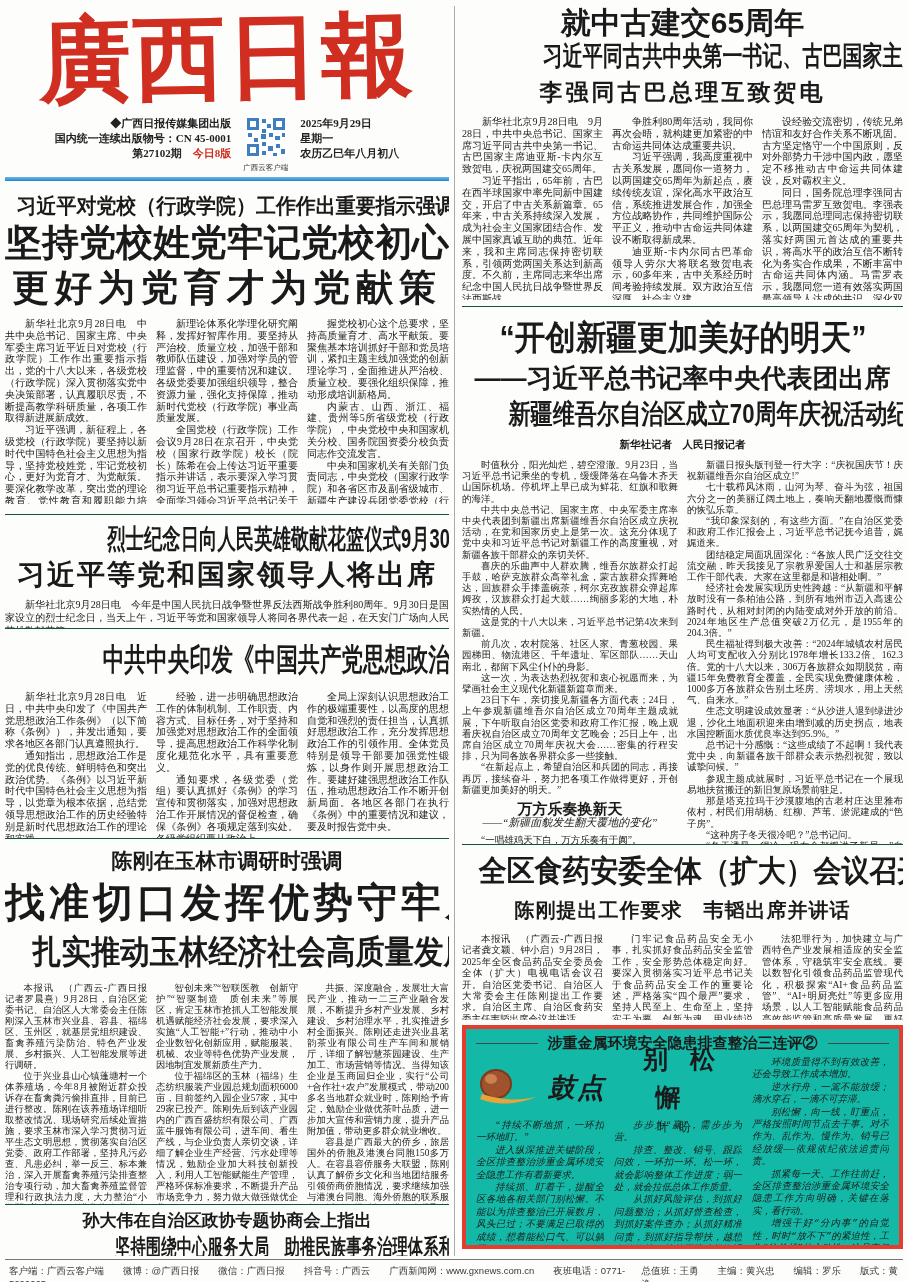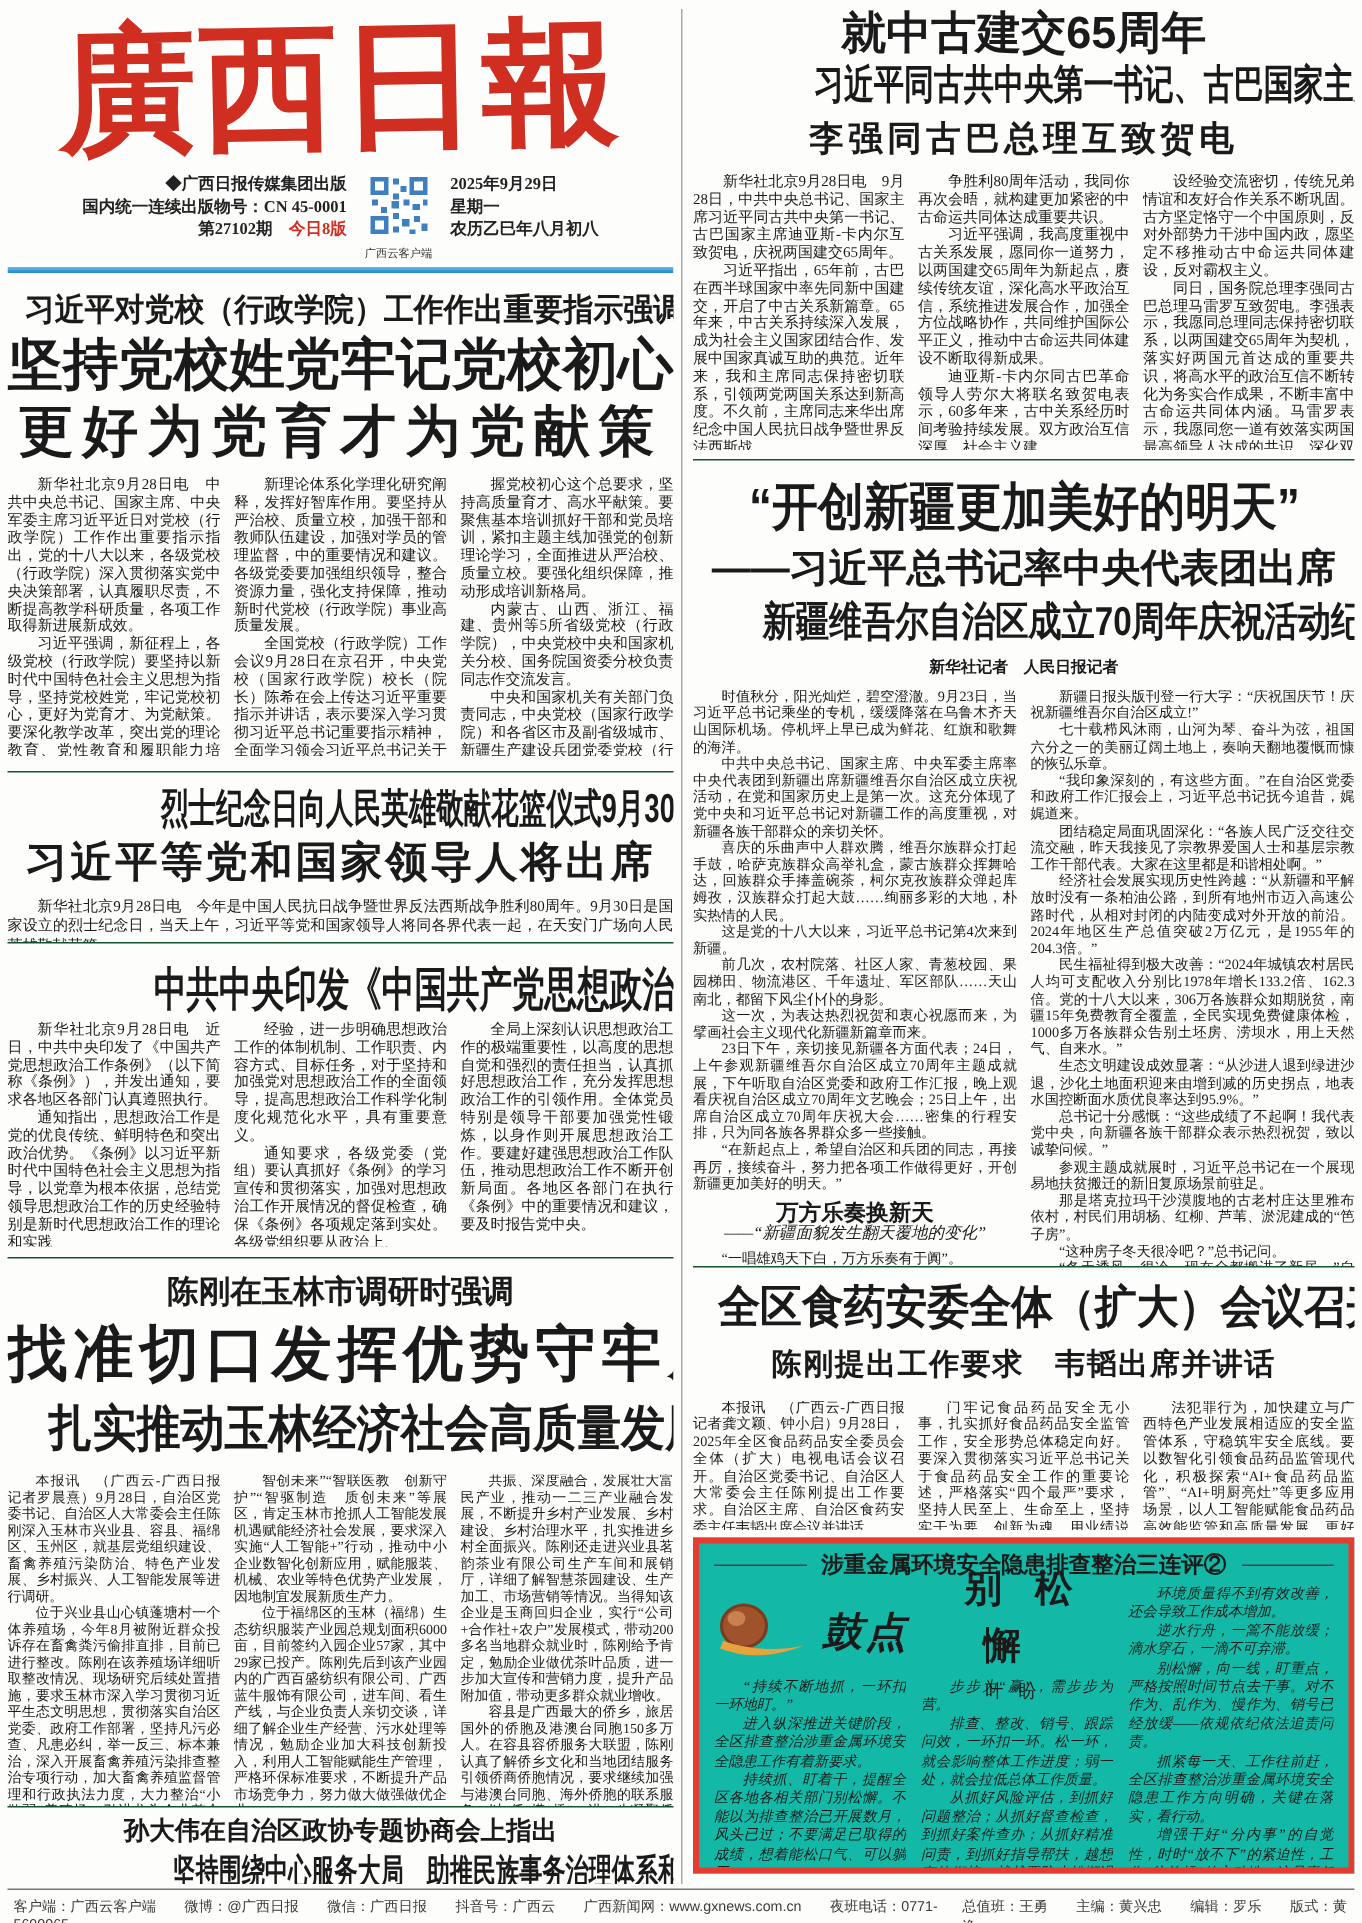--- a/index.html
+++ b/index.html
@@ -62,21 +62,21 @@
              font-size:15px;font-weight:bold;}
   .gd-series::before,.gd-series::after{content:"";flex:1;border-top:1px solid #444;}
   .gd-content{display:flex;gap:10px;margin-top:4px;}
   .gd-left{width:66%;}
   .gd-titlerow{display:flex;align-items:center;gap:10px;height:62px;}
   .gd-logo-text{font-size:27px;font-weight:bold;font-style:italic;letter-spacing:2px;}
   .gd-titleblock{flex:1;text-align:center;}
   .gd-title{font-size:25px;font-weight:bold;letter-spacing:22px;line-height:38px;text-indent:22px;}
   .gd-author{font-size:12px;letter-spacing:10px;margin-top:2px;}
   .gd-cols{display:flex;gap:10px;height:128px;font-style:italic;font-size:9.5px;line-height:12.4px;}
-  .gd-col3{width:34%;overflow:hidden;font-style:italic;font-size:9.5px;line-height:12.4px;height:196px;text-align:justify;}
+  .gd-col3{width:34%;overflow:hidden;font-style:italic;font-size:9.5px;line-height:12.4px;height:196px;text-align:justify;font-family:Liberation Mono, monospace;}
   
   .footer{border-top:1px solid #777;margin-top:3px;padding:5px 4px 0;display:flex;
           justify-content:space-between;font-size:9.5px;color:#3a3a3a;font-family:"Liberation Sans",sans-serif;}
 </style>
 </head>
 <body>
 
 <div class="page">
   <div class="halves">
 
@@ -152,21 +152,21 @@
       <div class="section rule-top" id="lieshi">
         <div class="sq sans"><span style="font-size:27px;font-weight:bold;transform:scaleX(.68);">烈士纪念日向人民英雄敬献花篮仪式9月30日上午举行</span></div>
         <div class="ls-sub sans">习近平等党和国家领导人将出席</div>
         <div class="ls-body">
             <p class="para">新华社北京9月28日电　今年是中国人民抗日战争暨世界反法西斯战争胜利80周年。9月30日是国家设立的烈士纪念日，当天上午，习近平等党和国家领导人将同各界代表一起，在天安门广场向人民英雄敬献花篮。</p>
           </div>
       </div>
 
       <div class="section rule-top" id="tiaoli">
         <div class="sq"><span style="font-size:31px;font-weight:bold;transform:scaleX(.70);">中共中央印发《中国共产党思想政治工作条例》</span></div>
-        <div class="cols bt" style="height:150px;">
+        <div class="cols bt" style="height:150px;margin-top:10px;">
           <div class="col">
               <p class="para">新华社北京9月28日电　近日，中共中央印发了《中国共产党思想政治工作条例》（以下简称《条例》），并发出通知，要求各地区各部门认真遵照执行。</p>
               <p class="para">通知指出，思想政治工作是党的优良传统、鲜明特色和突出政治优势。《条例》以习近平新时代中国特色社会主义思想为指导，以党章为根本依据，总结党领导思想政治工作的历史经验特别是新时代思想政治工作的理论和实践</p>
             </div>
           <div class="col">
               <p class="para">经验，进一步明确思想政治工作的体制机制、工作职责、内容方式、目标任务，对于坚持和加强党对思想政治工作的全面领导，提高思想政治工作科学化制度化规范化水平，具有重要意义。</p>
               <p class="para">通知要求，各级党委（党组）要认真抓好《条例》的学习宣传和贯彻落实，加强对思想政治工作开展情况的督促检查，确保《条例》各项规定落到实处。各级党组织要从政治上、</p>
             </div>
           <div class="col">
               <p class="para">全局上深刻认识思想政治工作的极端重要性，以高度的思想自觉和强烈的责任担当，认真抓好思想政治工作，充分发挥思想政治工作的引领作用。全体党员特别是领导干部要加强党性锻炼，以身作则开展思想政治工作。要建好建强思想政治工作队伍，推动思想政治工作不断开创新局面。各地区各部门在执行《条例》中的重要情况和建议，要及时报告党中央。</p>

